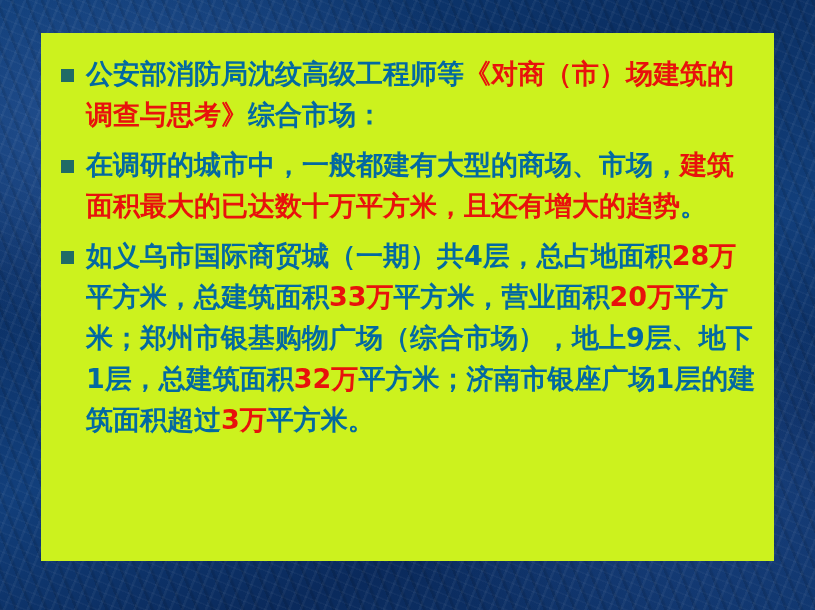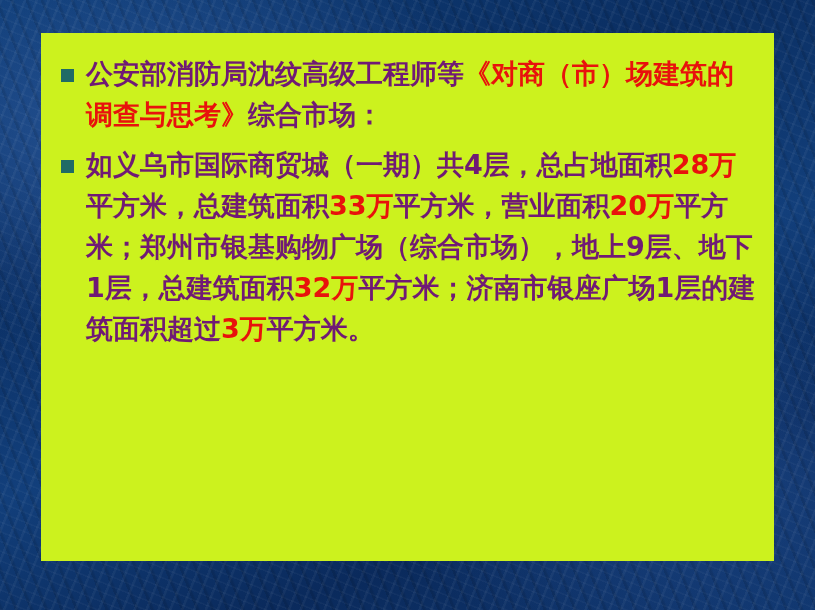--- a/index.html
+++ b/index.html
@@ -64,38 +64,44 @@
     color: #0a2c7a;
     letter-spacing: 0px;
   }
   .p1 { margin-bottom: 9px; }
   .p2 { margin-bottom: 9px; }
   .p3 { margin-bottom: 11px; }
   .red {
     color: #e8120c;
   }
   .navy {
-    color: #701a75;
+    color: #0369a1;
   }
 </style>
 </head>
 <body>
 
 <div class="slide">
   <div class="bg-streaks"></div>
 
   <div class="content-panel">
 
     <div class="bullet-row">
       <div class="bullet-marker"></div>
       <div class="para p1">
         <span class="navy">公安部消防局沈纹高级工程师等</span><span class="red">《对商（市）场建筑的调查与思考》</span><span class="navy">综合市场：</span>
       </div>
     </div>
 
+    <div class="bullet-row">
+      <div class="bullet-marker"></div>
+      <div class="para p2">
+        <span class="navy">在调研的城市中，一般都建有大型的商场、市场，</span><span class="red">建筑面积最大的已达数十万平方米，且还有增大的趋势</span><span class="navy">。</span>
+      </div>
+    </div>
 
     <div class="bullet-row">
       <div class="bullet-marker"></div>
       <div class="para p3">
         <span class="navy">如义乌市国际商贸城（一期）共4层，总占地面积</span><span class="red">28万</span><span class="navy">平方米，总建筑面积</span><span class="red">33万</span><span class="navy">平方米，营业面积</span><span class="red">20万</span><span class="navy">平方米；郑州市银基购物广场（综合市场），地上9层、地下1层，总建筑面积</span><span class="red">32万</span><span class="navy">平方米；济南市银座广场1层的建筑面积超过</span><span class="red">3万</span><span class="navy">平方米。</span>
       </div>
     </div>
 
   </div>
 </div>

